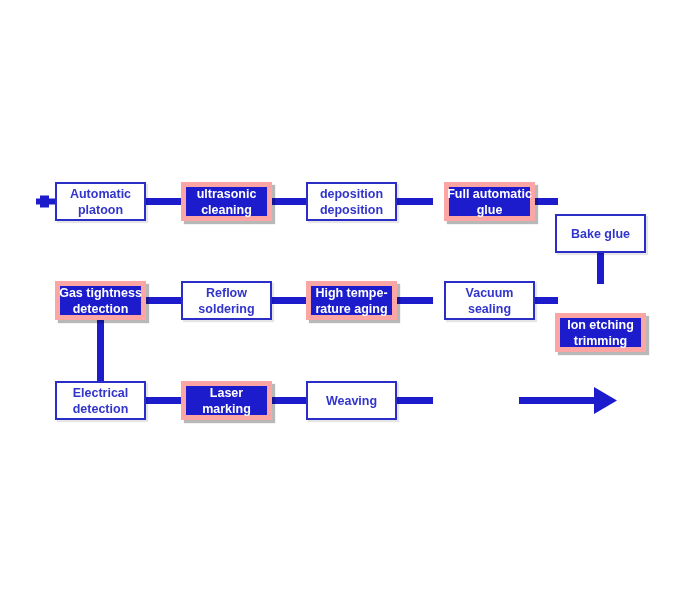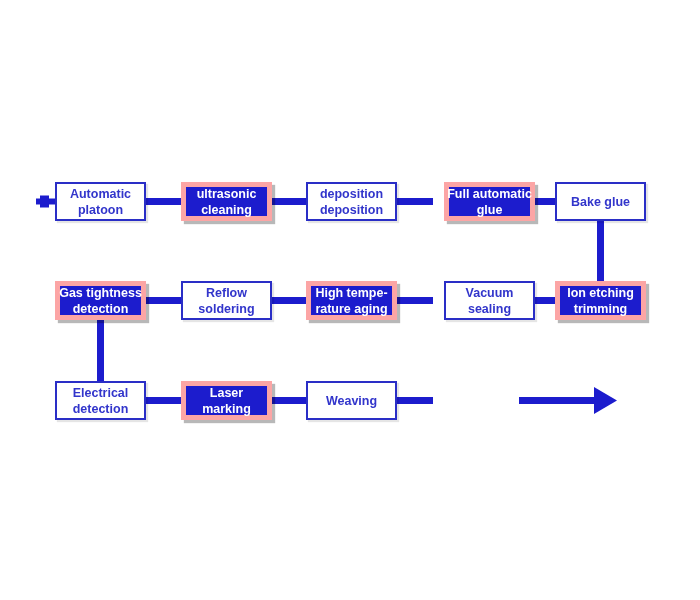--- a/index.html
+++ b/index.html
@@ -21,21 +21,21 @@
   .node.outline{
     background:#ffffff;border:2px solid #2a2ec6;color:#3235cb;
     box-shadow:2px 2px 1px rgba(0,0,0,0.10);
   }
   .node.filled{
     background:#1c1ccd;border:5px solid #fca5a5;color:#ffffff;
     box-shadow:3px 3px 1px rgba(0,0,0,0.28);
   }
   .ln{display:block;}
   
-  .c1{left:55px;} .c2{left:181px;} .c3{left:306px;} .c4{left:444px;} .c5{left:555px;}
+  .c1{left:55px;} .c2{left:181px;} .c3{left:306px;} .c4{left:444px;} .c5{left:555px;margin-top:32px;}
   
   .r1{top:182px;} .r2{top:281px;} .r3{top:381px;}
 </style>
 </head>
 <body>
 
 <div class="canvas">
 
   <svg class="connector-layer" width="700" height="600" viewBox="0 0 700 600">
 

